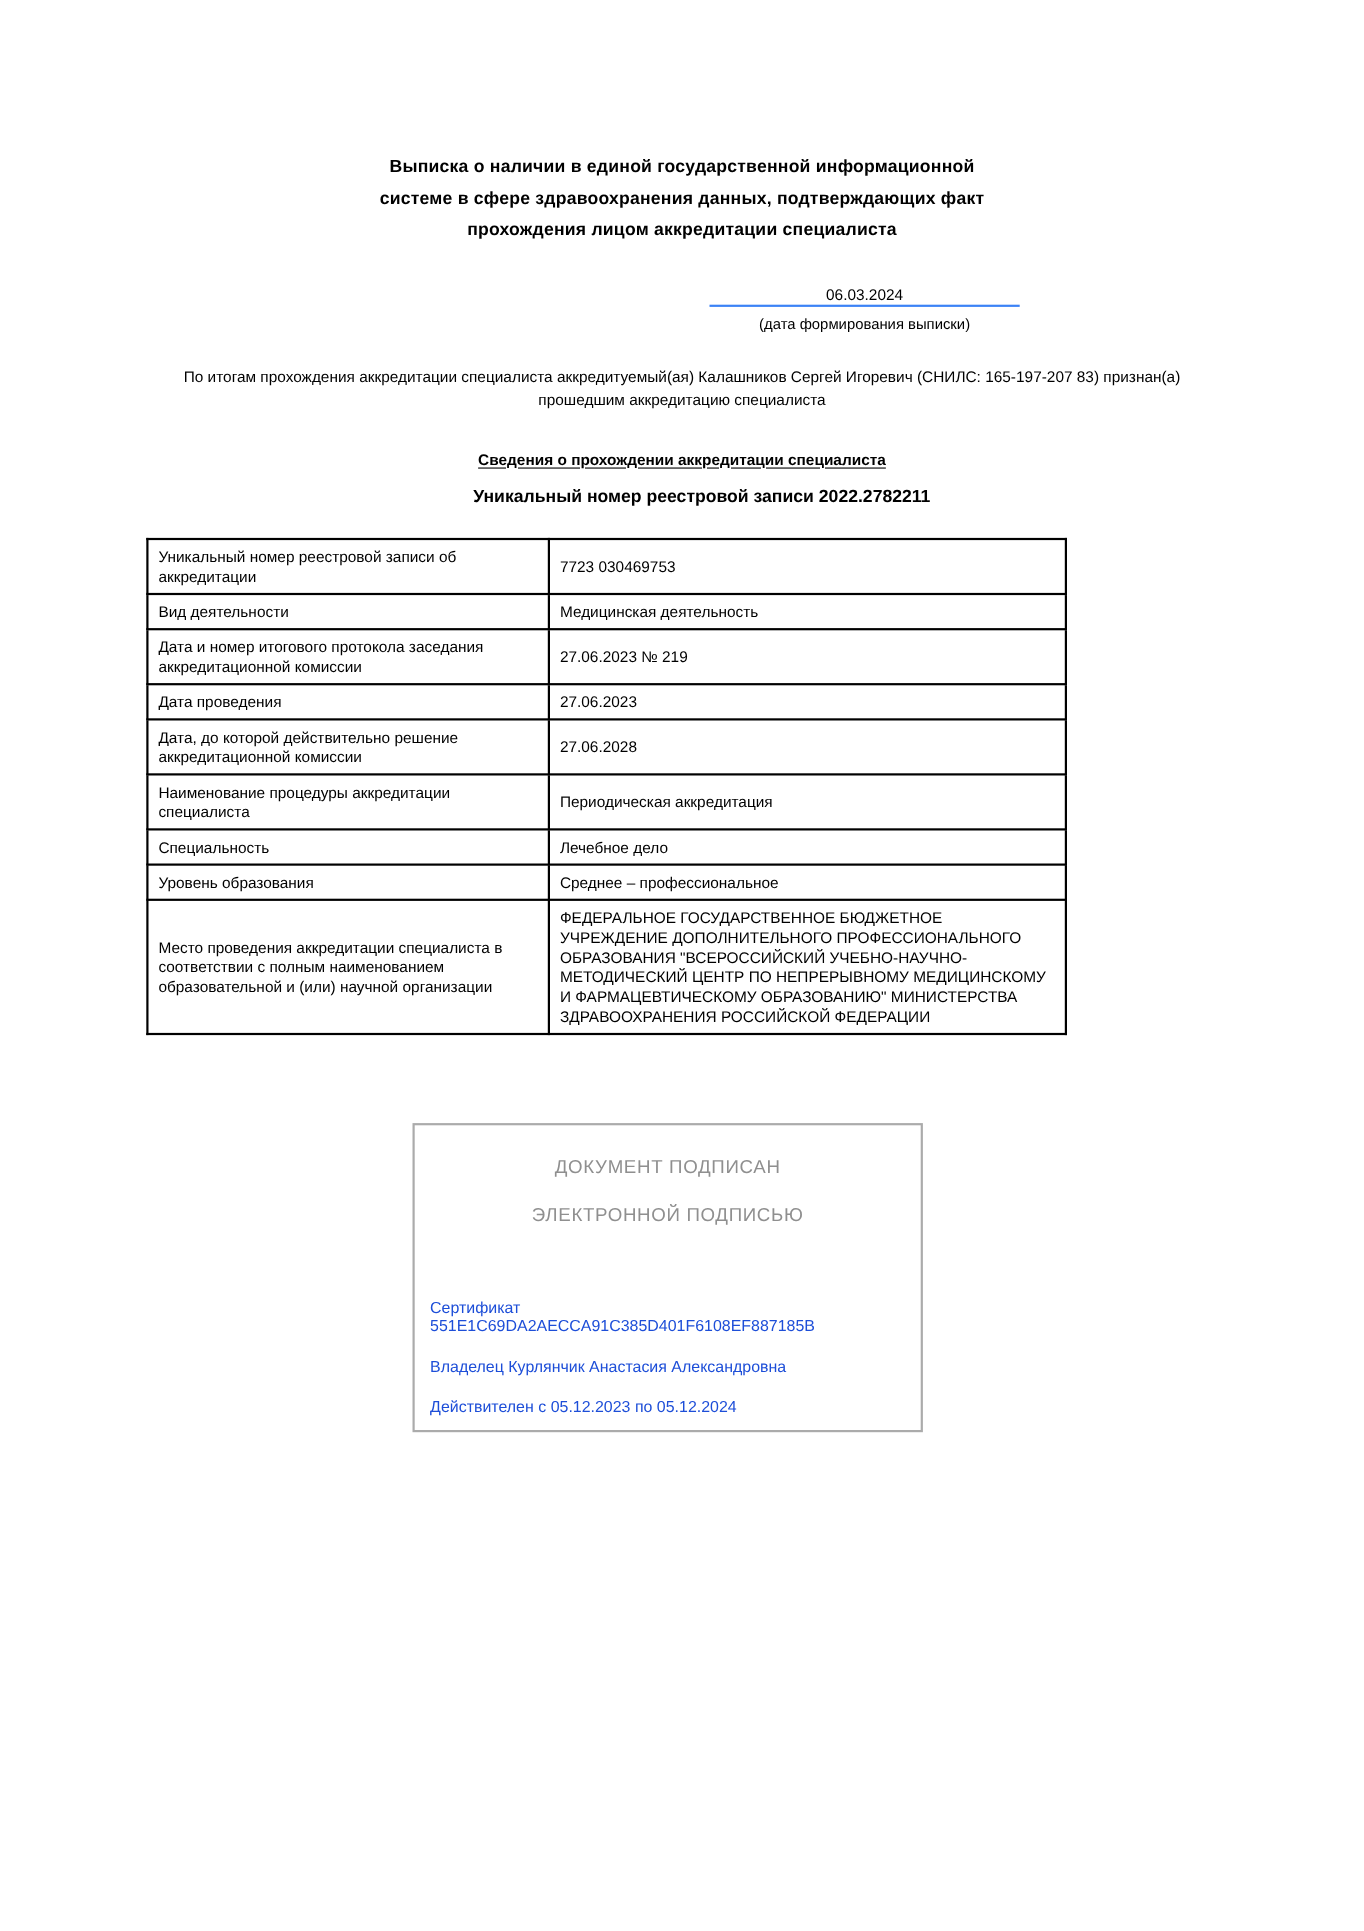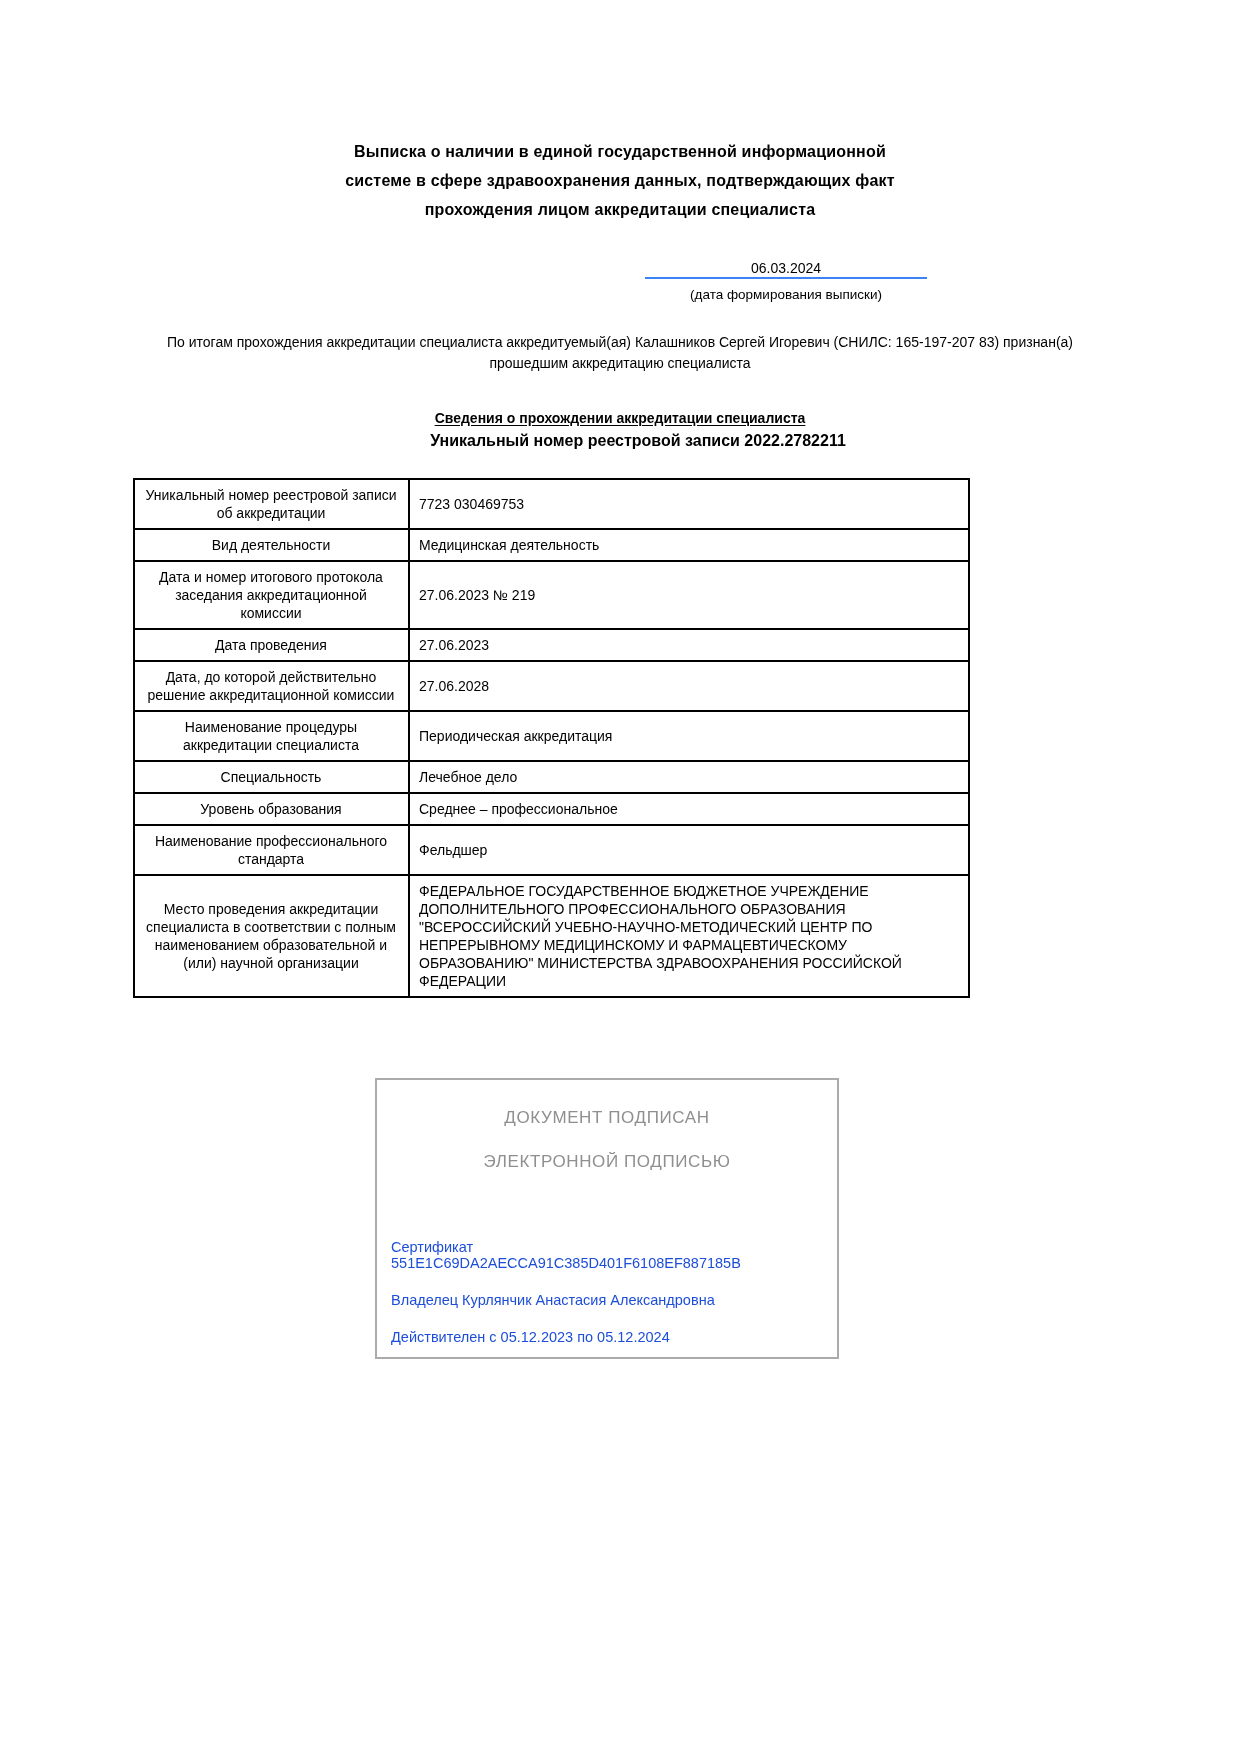--- a/index.html
+++ b/index.html
@@ -46,40 +46,40 @@
   }
   .section-heading {
     margin-top: 36px;
     text-align: center;
     font-size: 14px;
     font-weight: bold;
     text-decoration: underline;
     text-underline-offset: 2px;
   }
   .registry-heading {
-    margin-top: 6px;
+    margin-top: 17px;
     text-align: center;
     font-size: 16px;
     font-weight: bold;
     padding-left: 36px;
   }
   table.acc-table {
     margin: 28px 0 0 133px;
     width: 837px;
     border-collapse: collapse;
     table-layout: fixed;
     font-size: 14px;
     line-height: 18px;
   }
   table.acc-table td {
     border: 2px solid #000000;
     padding: 6px 10px 6px 9px;
     vertical-align: middle;
   }
-  td.label-col { width: 275px; text-align: center; }
+  td.label-col { width: 365px; }
   .signature-box {
     width: 464px;
     margin: 80px 0 0 375px;
     border: 2px solid #ababab;
     padding: 28px 14px 12px 14px;
     color: #8f8f8f;
   }
   .sig-header {
     text-align: center;
     font-size: 17px;
@@ -143,24 +143,20 @@
     </tr>
     <tr>
       <td class="label-col">Специальность</td>
       <td>Лечебное дело</td>
     </tr>
     <tr>
       <td class="label-col">Уровень образования</td>
       <td>Среднее – профессиональное</td>
     </tr>
     <tr>
-      <td class="label-col">Наименование профессионального стандарта</td>
-      <td>Фельдшер</td>
-    </tr>
-    <tr>
       <td class="label-col">Место проведения аккредитации специалиста в соответствии с полным наименованием образовательной и (или) научной организации</td>
       <td>ФЕДЕРАЛЬНОЕ ГОСУДАРСТВЕННОЕ БЮДЖЕТНОЕ УЧРЕЖДЕНИЕ ДОПОЛНИТЕЛЬНОГО ПРОФЕССИОНАЛЬНОГО ОБРАЗОВАНИЯ "ВСЕРОССИЙСКИЙ УЧЕБНО-НАУЧНО-МЕТОДИЧЕСКИЙ ЦЕНТР ПО НЕПРЕРЫВНОМУ МЕДИЦИНСКОМУ И ФАРМАЦЕВТИЧЕСКОМУ ОБРАЗОВАНИЮ" МИНИСТЕРСТВА ЗДРАВООХРАНЕНИЯ РОССИЙСКОЙ ФЕДЕРАЦИИ</td>
     </tr>
   </tbody>
 </table>
 
 <div class="signature-box">
   <div class="sig-header">ДОКУМЕНТ ПОДПИСАН</div>
   <div class="sig-header">ЭЛЕКТРОННОЙ ПОДПИСЬЮ</div>
   <div class="sig-gap"></div>

